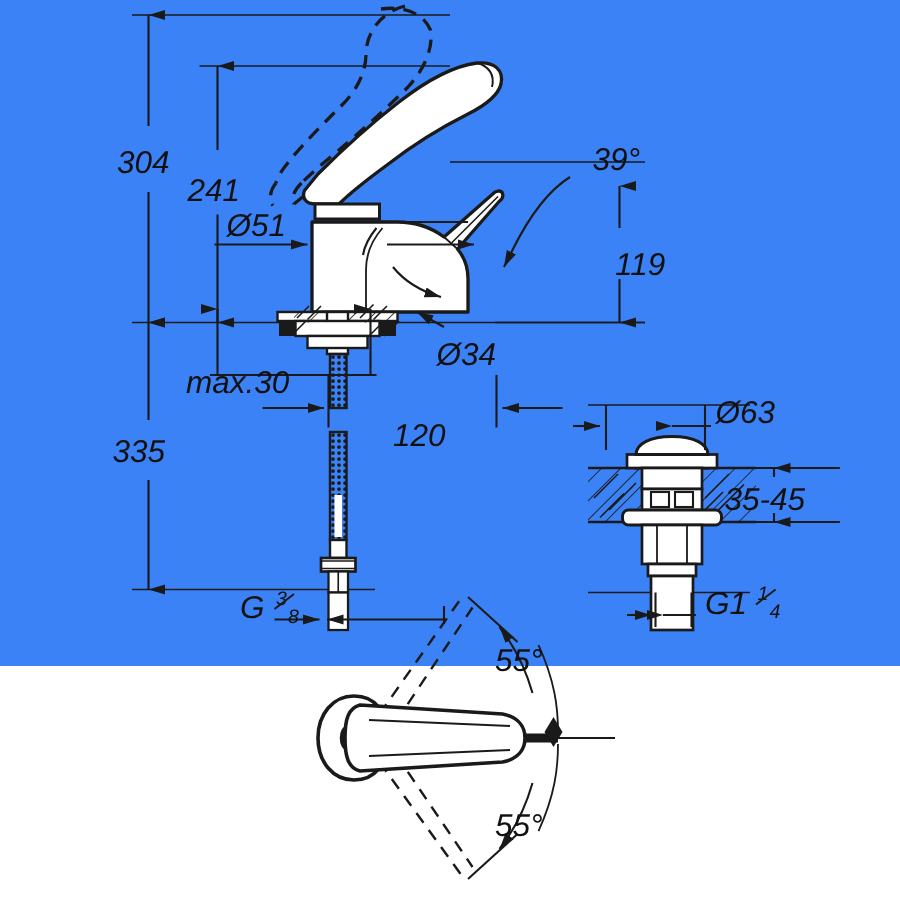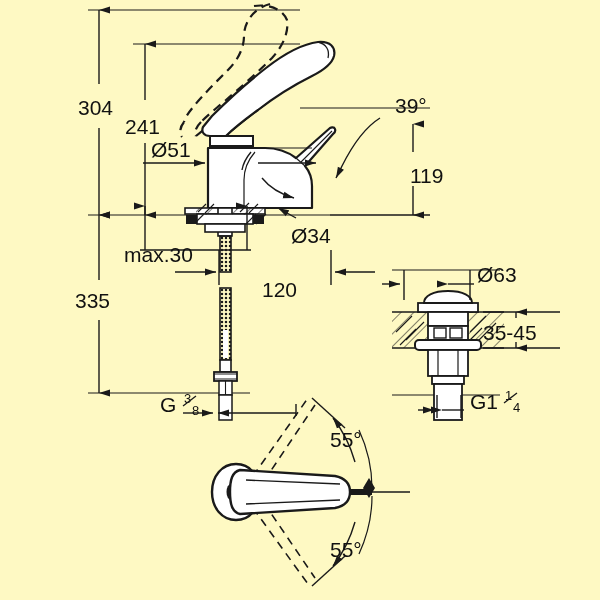--- a/index.html
+++ b/index.html
@@ -1,17 +1,17 @@
 <!DOCTYPE html>
 <html><head>
 <meta charset="utf-8">
 <style>
   html,body{margin:0;padding:0;background:#ffffff;}
   body{width:600px;height:600px;font-family:"Liberation Sans",sans-serif;color:#1a1a1a;overflow:hidden;}
-  #stage{position:relative;width:600px;height:600px;background:#fef9c3;}
+  #stage{position:relative;width:600px;height:444px;background:#3b82f6;font-style:italic;}
   svg{position:absolute;left:0;top:0;width:600px;height:600px;display:block;}
   .dimtext{font-family:"Liberation Sans",sans-serif;font-size:21px;fill:#111;letter-spacing:0px;}
   .dimtext-sm{font-family:"Liberation Sans",sans-serif;font-size:13px;fill:#111;}
   text{dominant-baseline:alphabetic;}
 </style>
 </head>
 <body>
 
 <div id="stage">
 <svg viewBox="0 0 600 600" xmlns="http://www.w3.org/2000/svg">

